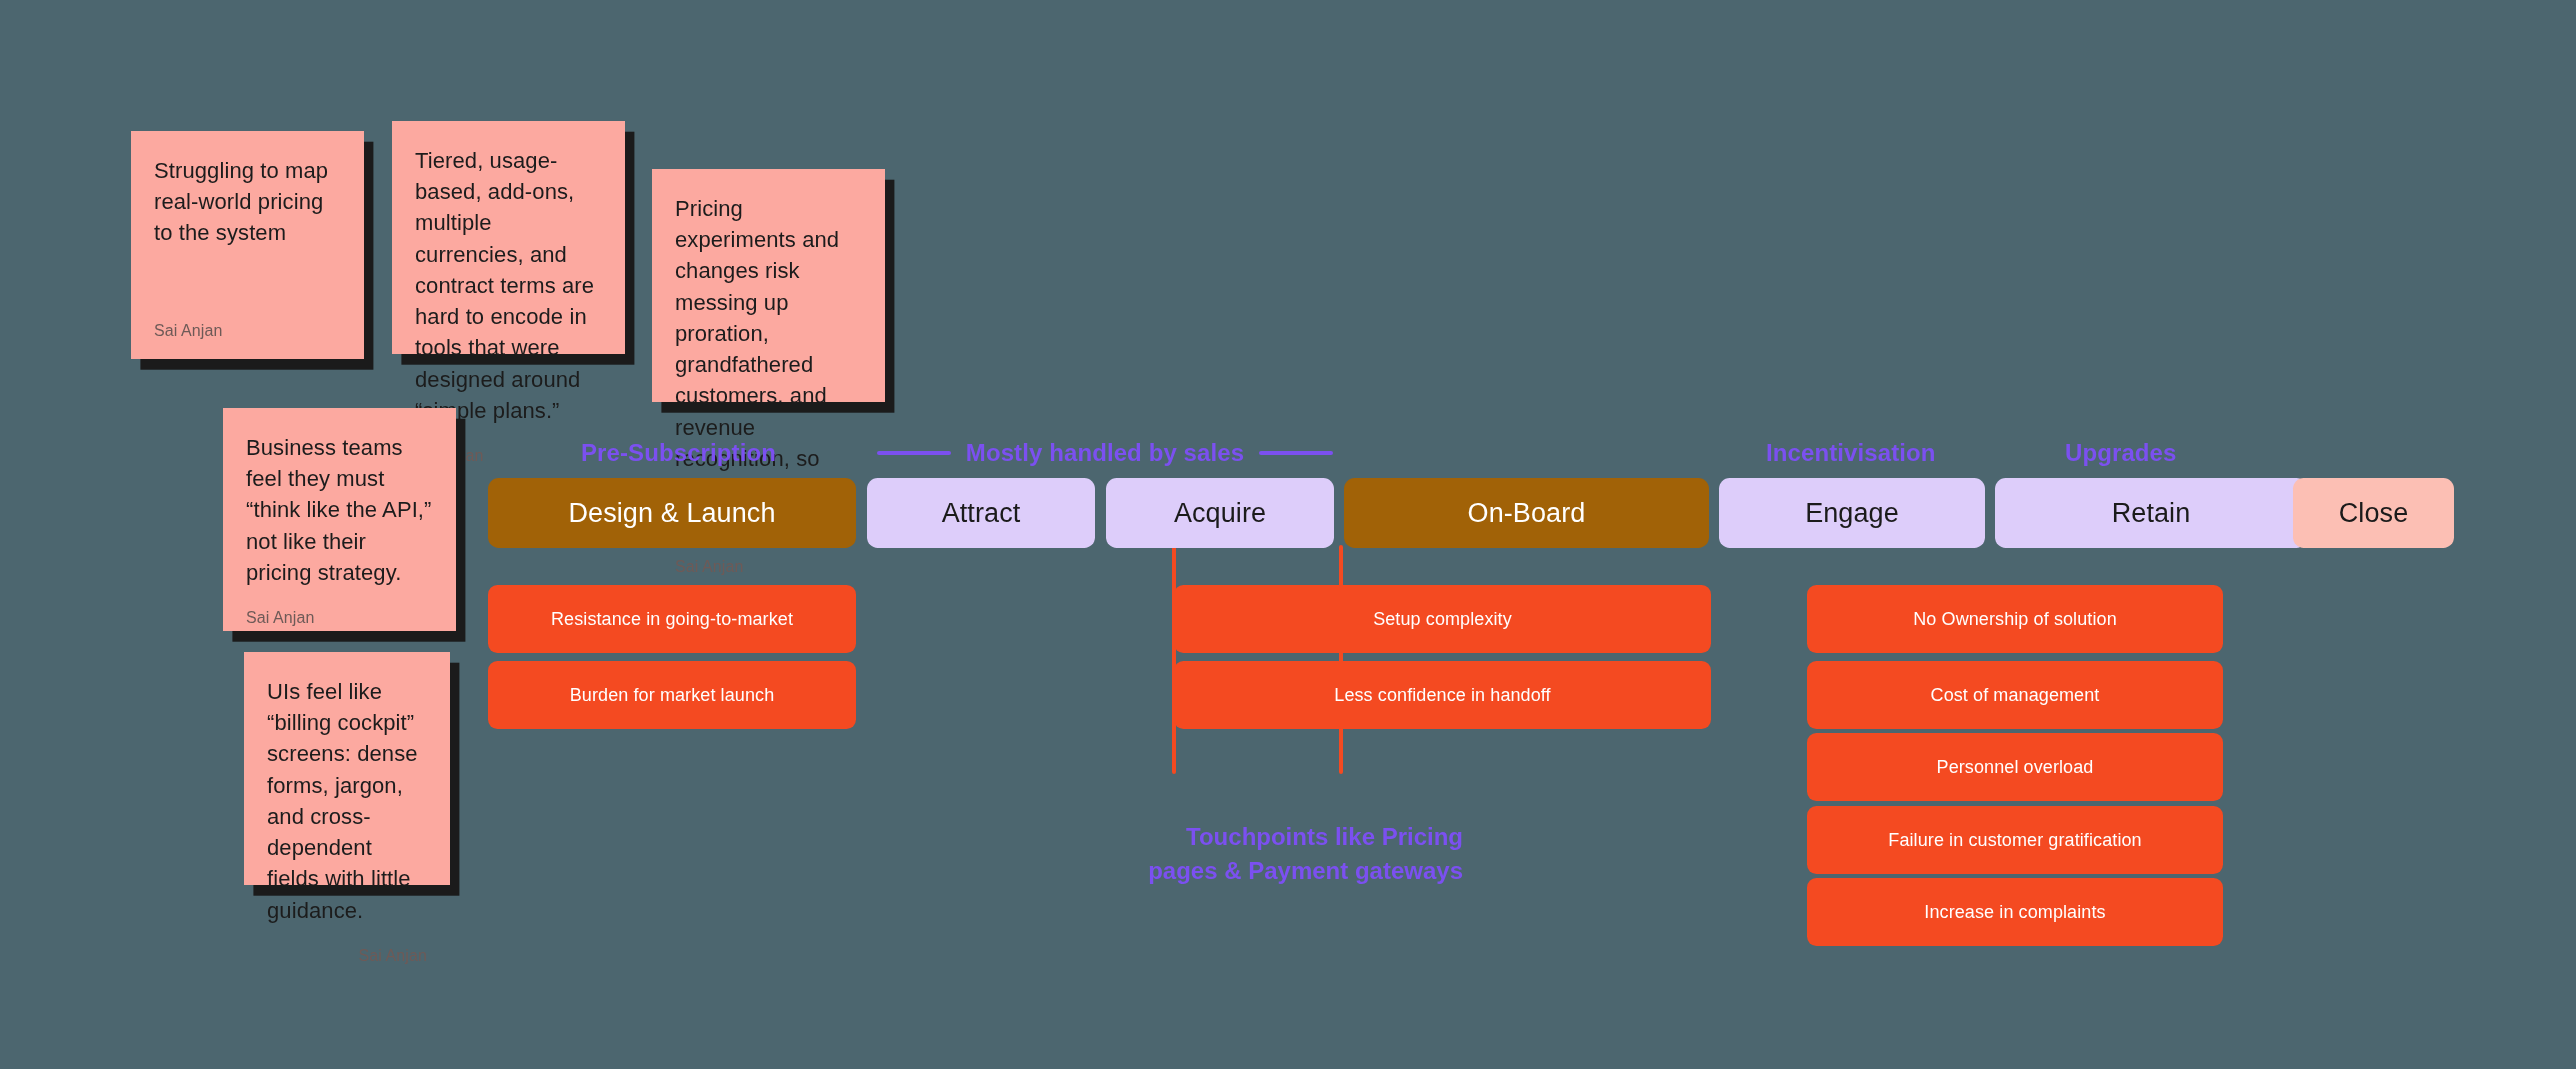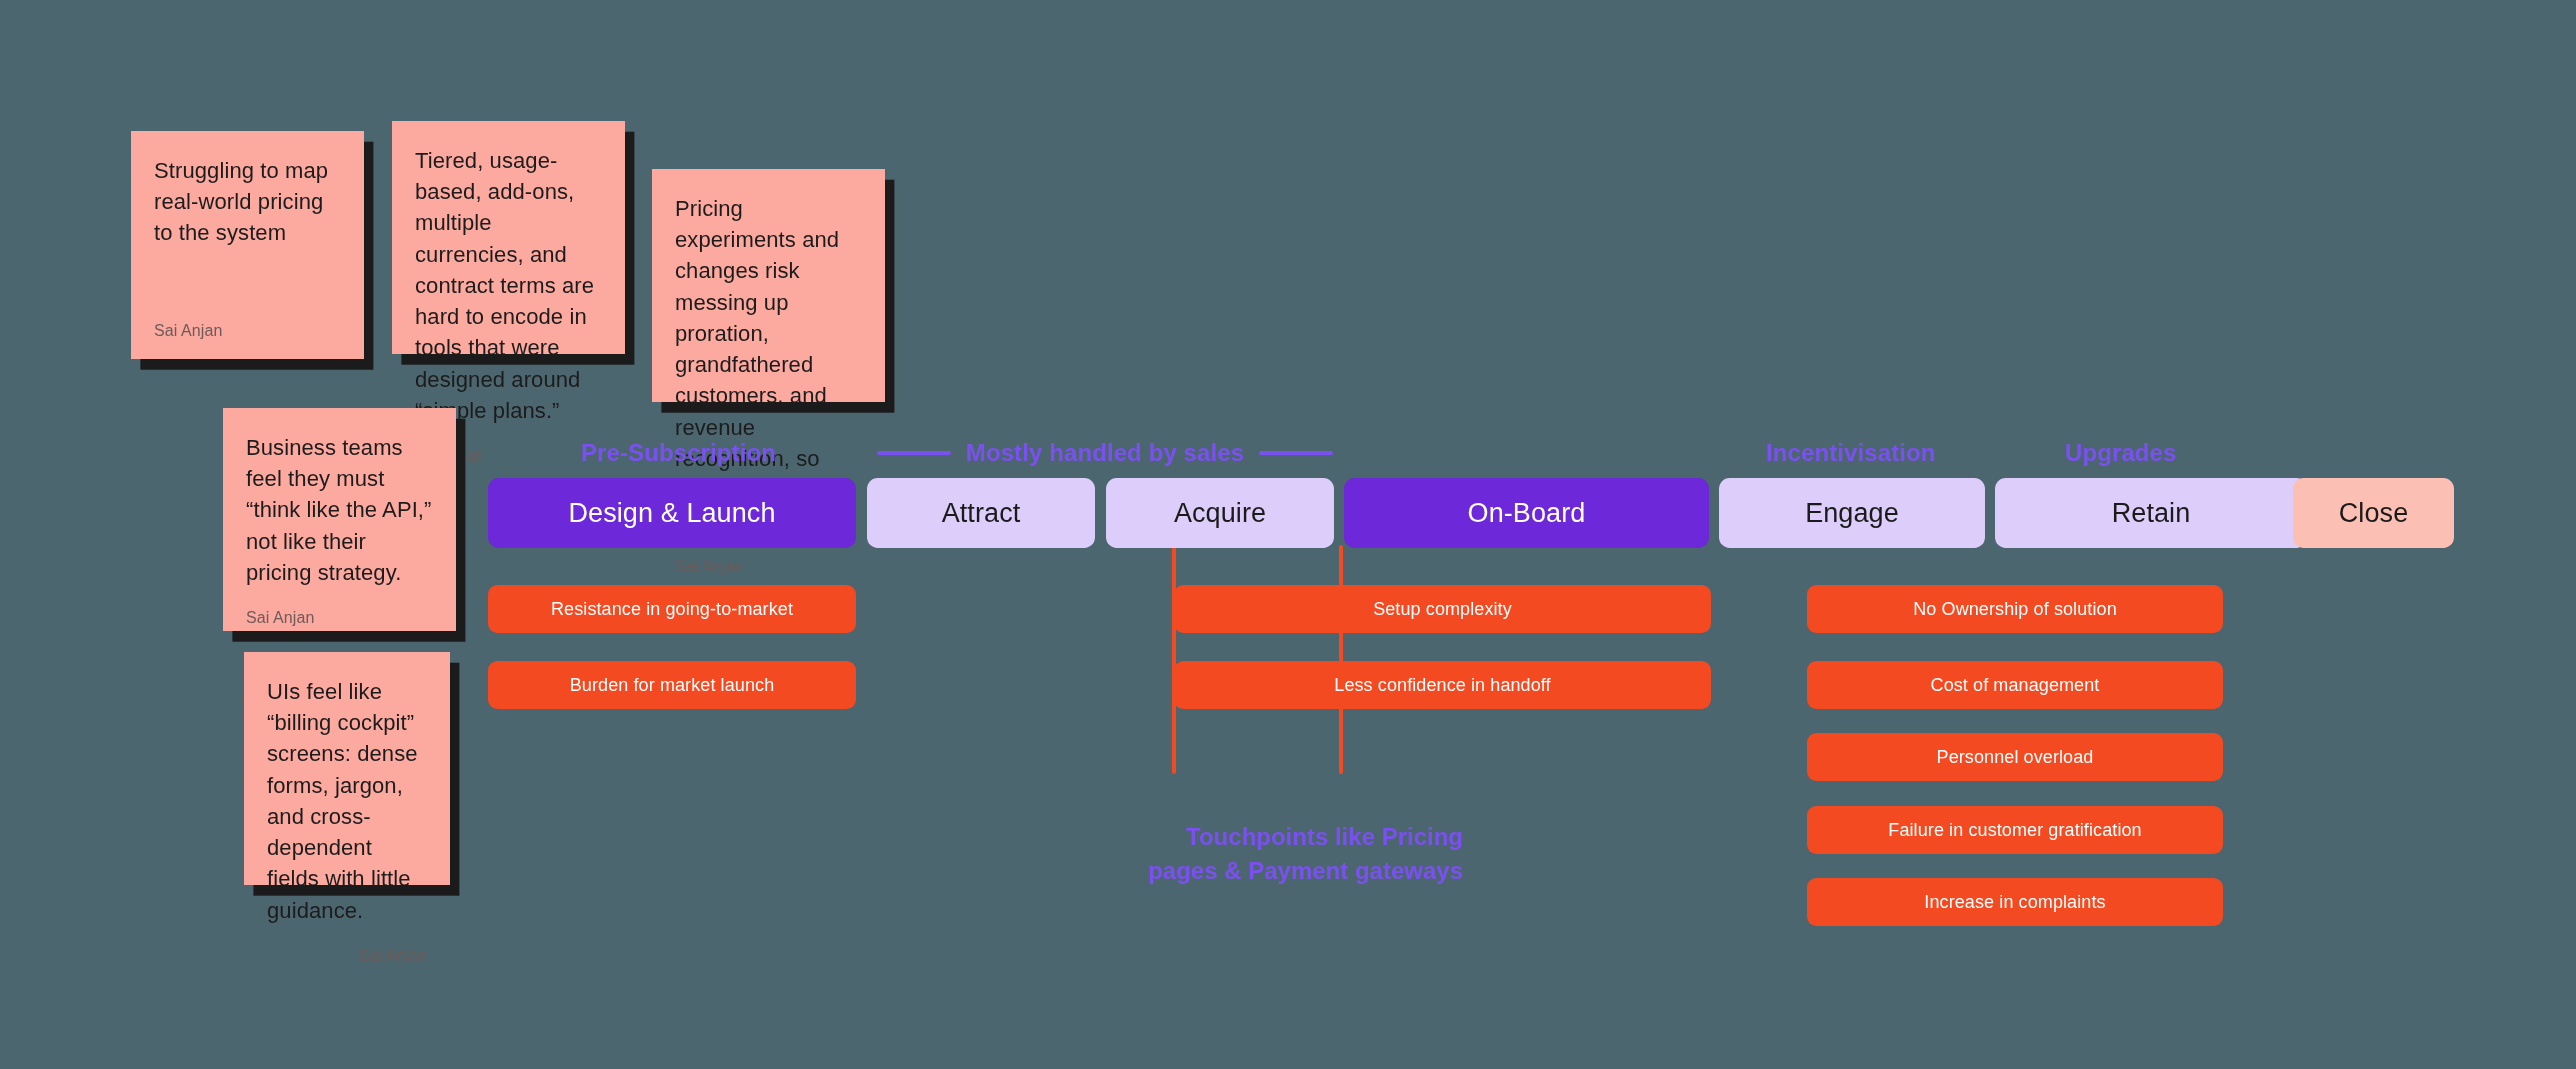--- a/index.html
+++ b/index.html
@@ -74,28 +74,28 @@
     height: 70px;
     border-radius: 10.7px;
     display: flex;
     align-items: center;
     justify-content: center;
     font-size: 27px;
     letter-spacing: 0.1px;
     box-sizing: border-box;
     user-select: none;
   }
-  .stage.filled   { background: #6d28d9; color: #ffffff; }
+  .stage.filled   { background: #a16207; color: #ffffff; }
   .stage.light    { background: #ddcdfa; color: #1b1b1b; }
   .stage.pinkish  { background: #fcbfb4; color: #1b1b1b; }
 
   
   .pain {
     position: absolute;
-    height: 48px;
+    height: 68px;
     background: #f44a21;
     color: #ffffff;
     border-radius: 9.4px;
     display: flex;
     align-items: center;
     justify-content: center;
     font-size: 18px;
     letter-spacing: 0.1px;
     box-sizing: border-box;
     text-align: center;

